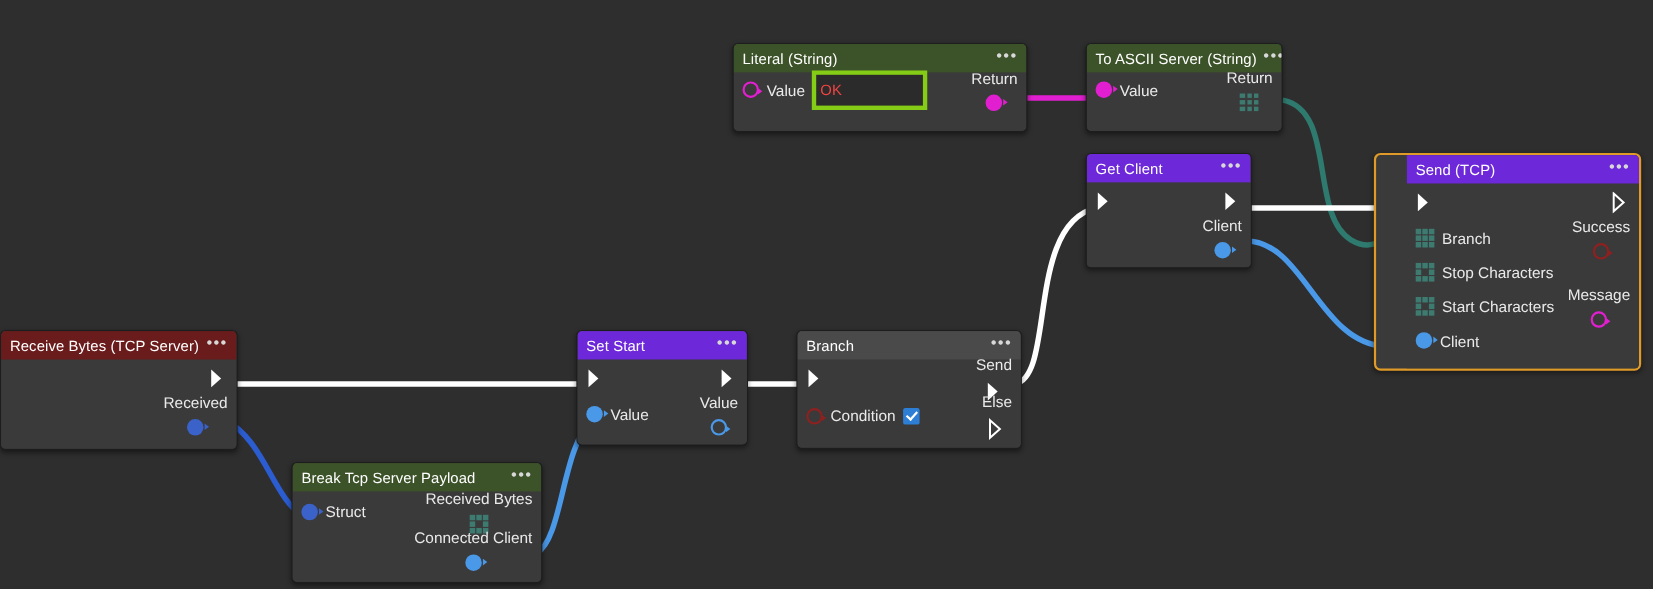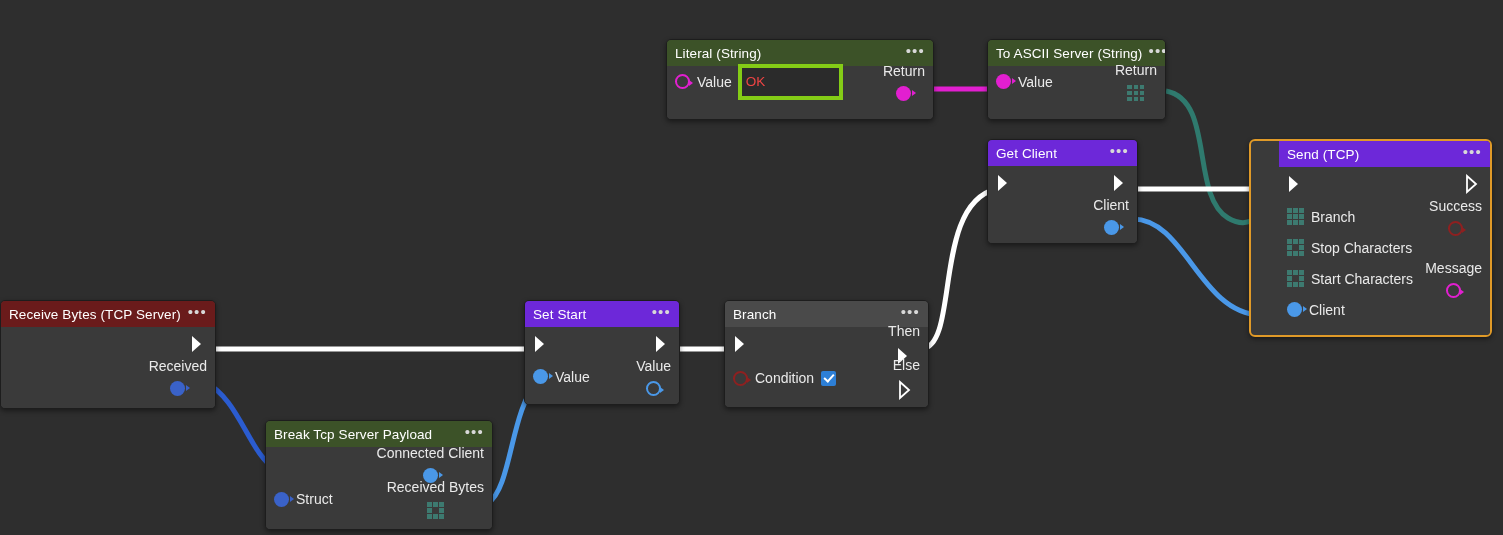--- a/index.html
+++ b/index.html
@@ -370,44 +370,44 @@
     </div>
   </div>
 
   <div class="node" style="left:265px; top:420px; width:228px;">
     <div class="node-header hdr-green">
       <span class="title">Break Tcp Server Payload</span>
       <span class="spacer"></span>
       <span class="dots">•••</span>
     </div>
     <div class="node-body">
+      <div class="row" style="height:36px;">
+        <span class="side-l">
+          <span class="dot fill-blue-d"></span>
+          <span class="plabel">Struct</span>
+        </span>
+        <span class="side-r">
+          <span class="plabel">Received Bytes</span>
+          <span class="grid hollow">
+              <i></i>
+              <i></i>
+              <i></i>
+              <i></i>
+              <i></i>
+              <i></i>
+              <i></i>
+              <i></i>
+              <i></i>
+            </span>
+        </span>
+      </div>
       <div class="row" style="height:34px;">
         <span class="side-r">
           <span class="plabel">Connected Client</span>
           <span class="dot fill-blue"></span>
-        </span>
-      </div>
-      <div class="row" style="height:36px;">
-        <span class="side-l">
-          <span class="dot fill-blue-d"></span>
-          <span class="plabel">Struct</span>
-        </span>
-        <span class="side-r">
-          <span class="plabel">Received Bytes</span>
-          <span class="grid hollow">
-              <i></i>
-              <i></i>
-              <i></i>
-              <i></i>
-              <i></i>
-              <i></i>
-              <i></i>
-              <i></i>
-              <i></i>
-            </span>
         </span>
       </div>
       <div style="height:12px;"></div>
     </div>
   </div>
 
   <div class="node" style="left:524px; top:300px; width:156px;">
     <div class="node-header hdr-blue">
       <span class="title">Set Start</span>
       <span class="spacer"></span>
@@ -447,21 +447,21 @@
       <span class="dots">•••</span>
     </div>
     <div class="node-body">
       <div class="row" style="height:34px;">
         <span class="side-l">
           <svg class="exec" viewBox="0 0 18 20">
             <path d="M2 2 L11 10 L2 18 Z" fill="#ffffff"></path>
           </svg>
         </span>
         <span class="side-r">
-          <span class="plabel">Then</span>
+          <span class="plabel">Send</span>
           <svg class="exec" viewBox="0 0 18 20">
             <path d="M3 2 L12 10 L3 18 Z" fill="#ffffff"></path>
           </svg>
         </span>
       </div>
       <div class="row" style="height:34px;">
         <span class="side-l">
           <span class="dot hollow-red"></span>
           <span class="plabel">Condition</span>
           <span class="checkbox"></span>

